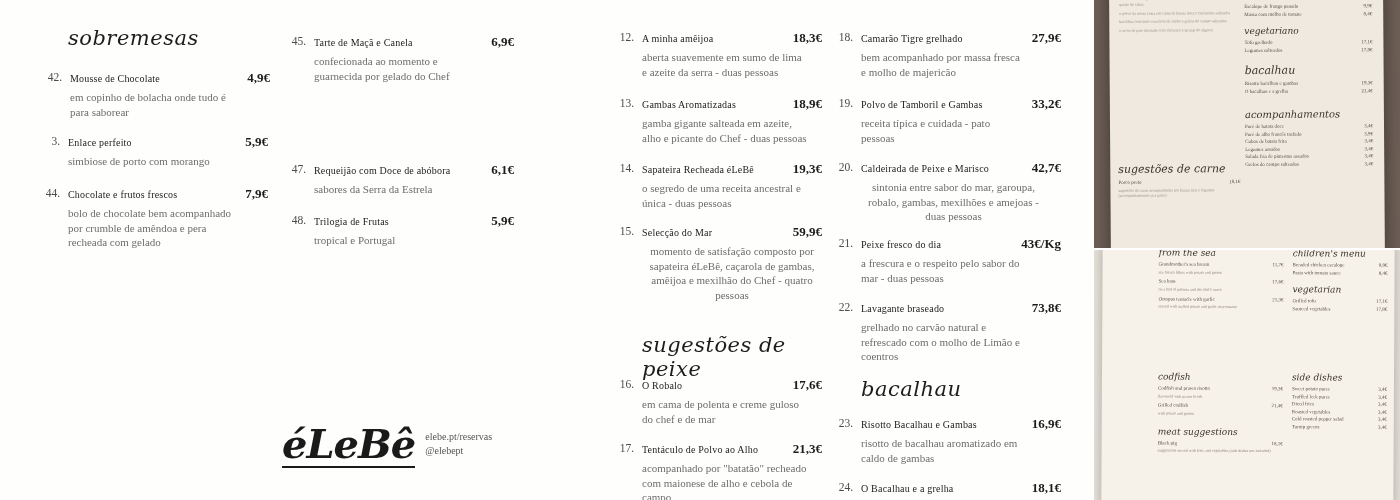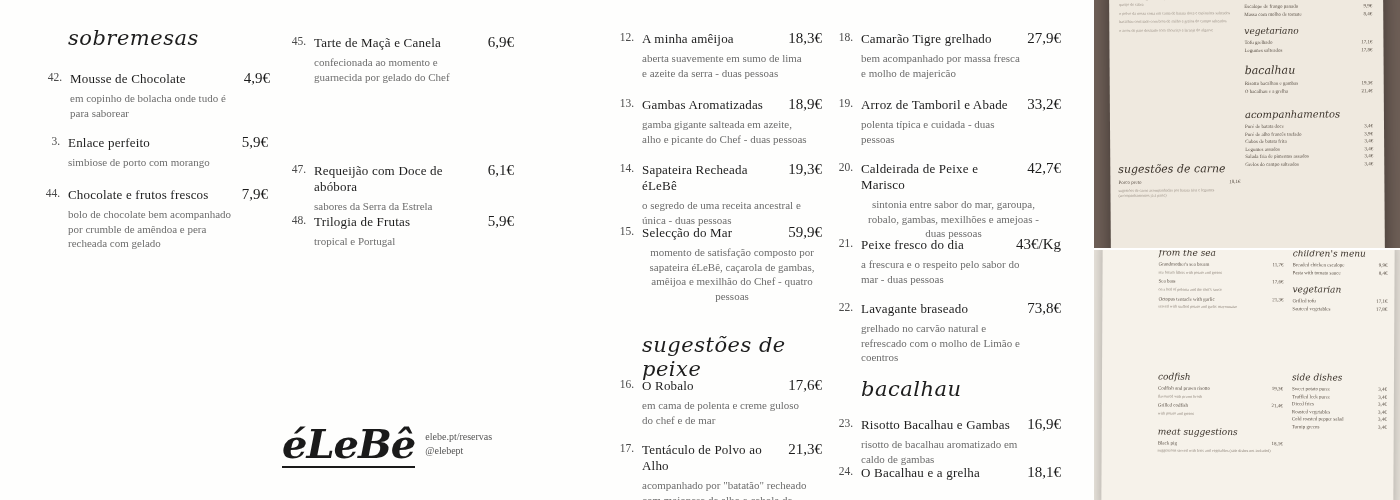--- a/index.html
+++ b/index.html
@@ -52,31 +52,32 @@
   .num {
     position: absolute;
     left: -36px;
     top: 1px;
     font-size: 11.5px;
     color: #4a4a4a;
     width: 28px;
     text-align: right;
   }
   .name {
-    font-size: 13px;
+    font-size: 10px;
     color: #1c1c1c;
     letter-spacing: 0.2px;
     padding-right: 8px;
     flex: 1 1 auto;
   }
   .price {
-    font-size: 15px;
+    font-size: 13px;
     color: #1c1c1c;
     white-space: nowrap;
     flex: 0 0 auto;
+    font-weight: bold;
   }
   .desc {
     font-size: 11px;
     line-height: 1.32;
     color: #6d6d6d;
     margin-top: 4px;
     max-width: 165px;
   }
   .desc.wide { max-width: 185px; text-align: center; }
 
@@ -330,24 +331,24 @@
             <div class="price">27,9€</div>
           </div>
           <div class="desc">bem acompanhado por massa fresca e molho de majericão</div>
         </div>
       </div>
 
       <div style="position:absolute; left:33px; top:96px; width:200px;">
         <div class="entry">
           <div class="num">19.</div>
           <div class="row">
-            <div class="name">Arroz de Tamboril e Abade</div>
+            <div class="name">Polvo de Tamboril e Gambas</div>
             <div class="price">33,2€</div>
           </div>
-          <div class="desc">polenta típica e cuidada - duas pessoas</div>
+          <div class="desc">receita típica e cuidada - pato pessoas</div>
         </div>
       </div>
 
       <div style="position:absolute; left:33px; top:160px; width:200px;">
         <div class="entry">
           <div class="num">20.</div>
           <div class="row">
             <div class="name">Caldeirada de Peixe e Marisco</div>
             <div class="price">42,7€</div>
           </div>
@@ -385,21 +386,21 @@
         <div class="entry">
           <div class="num">23.</div>
           <div class="row">
             <div class="name">Risotto Bacalhau e Gambas</div>
             <div class="price">16,9€</div>
           </div>
           <div class="desc">risotto de bacalhau aromatizado em caldo de gambas</div>
         </div>
       </div>
 
-      <div style="position:absolute; left:33px; top:464px; width:200px;">
+      <div style="position:absolute; left:33px; top:480px; width:200px;">
         <div class="entry">
           <div class="num">24.</div>
           <div class="row">
             <div class="name">O Bacalhau e a grelha</div>
             <div class="price">18,1€</div>
           </div>
         </div>
       </div>
     </div>
   </div>

